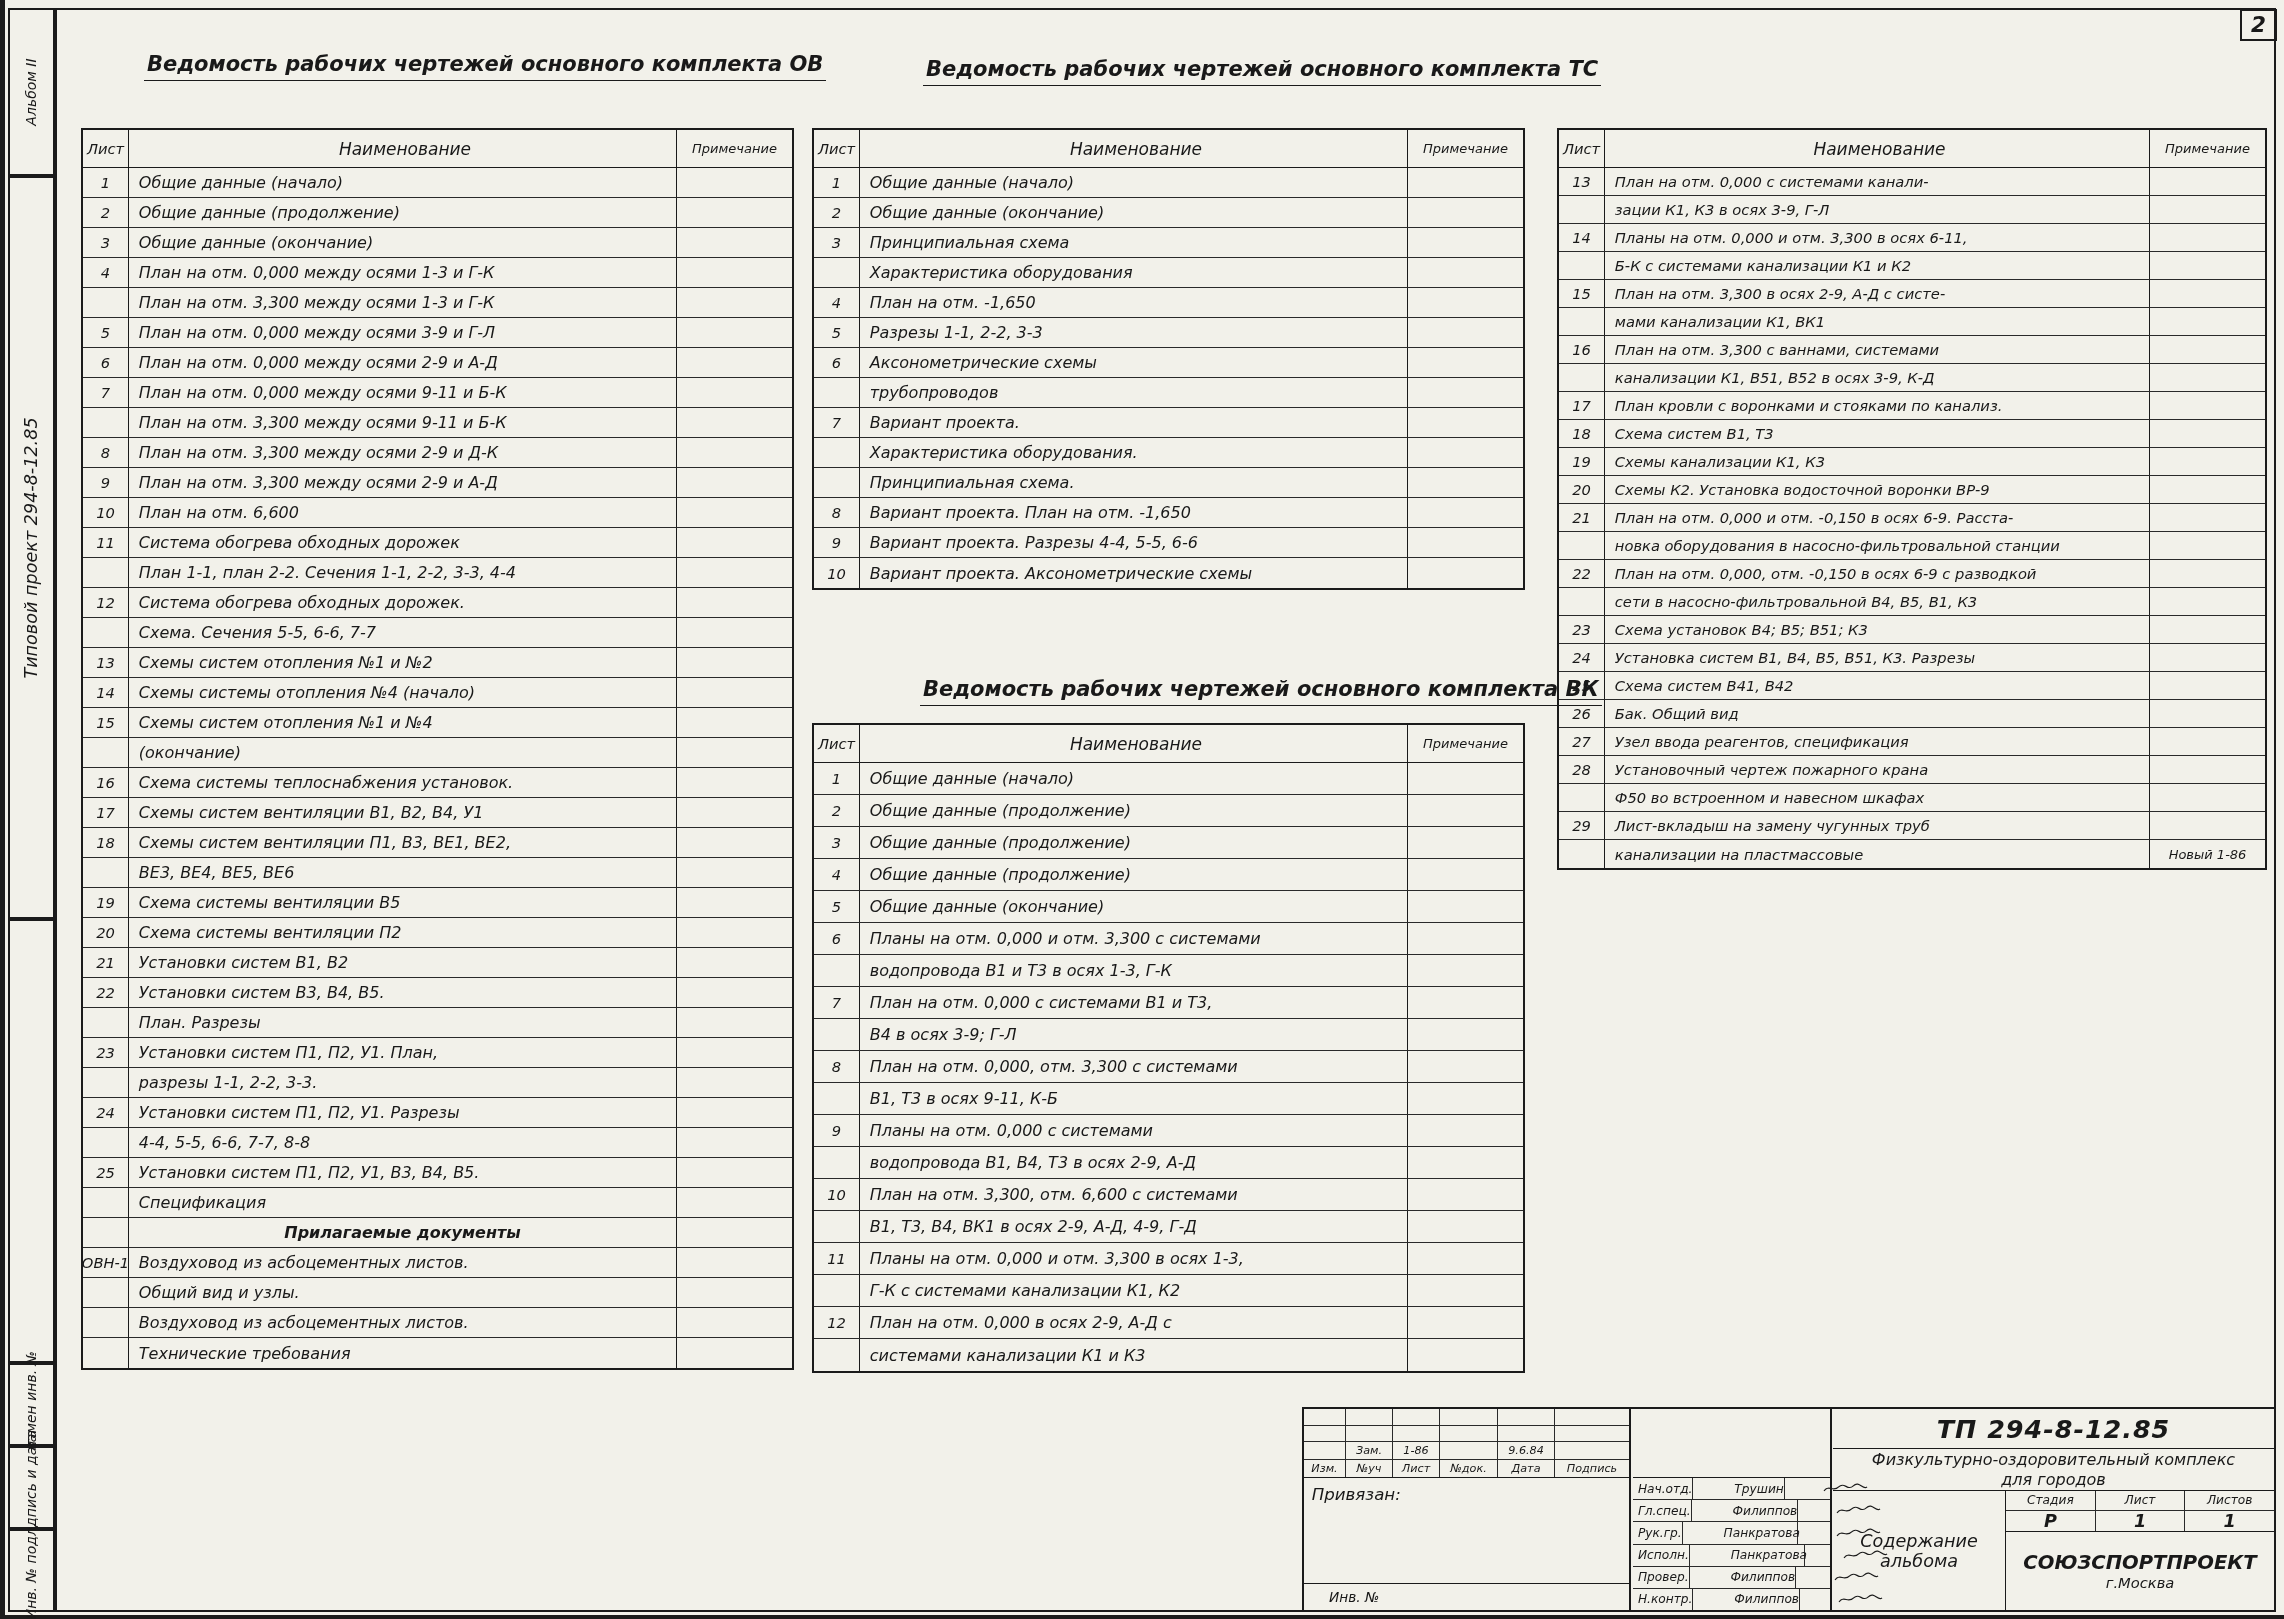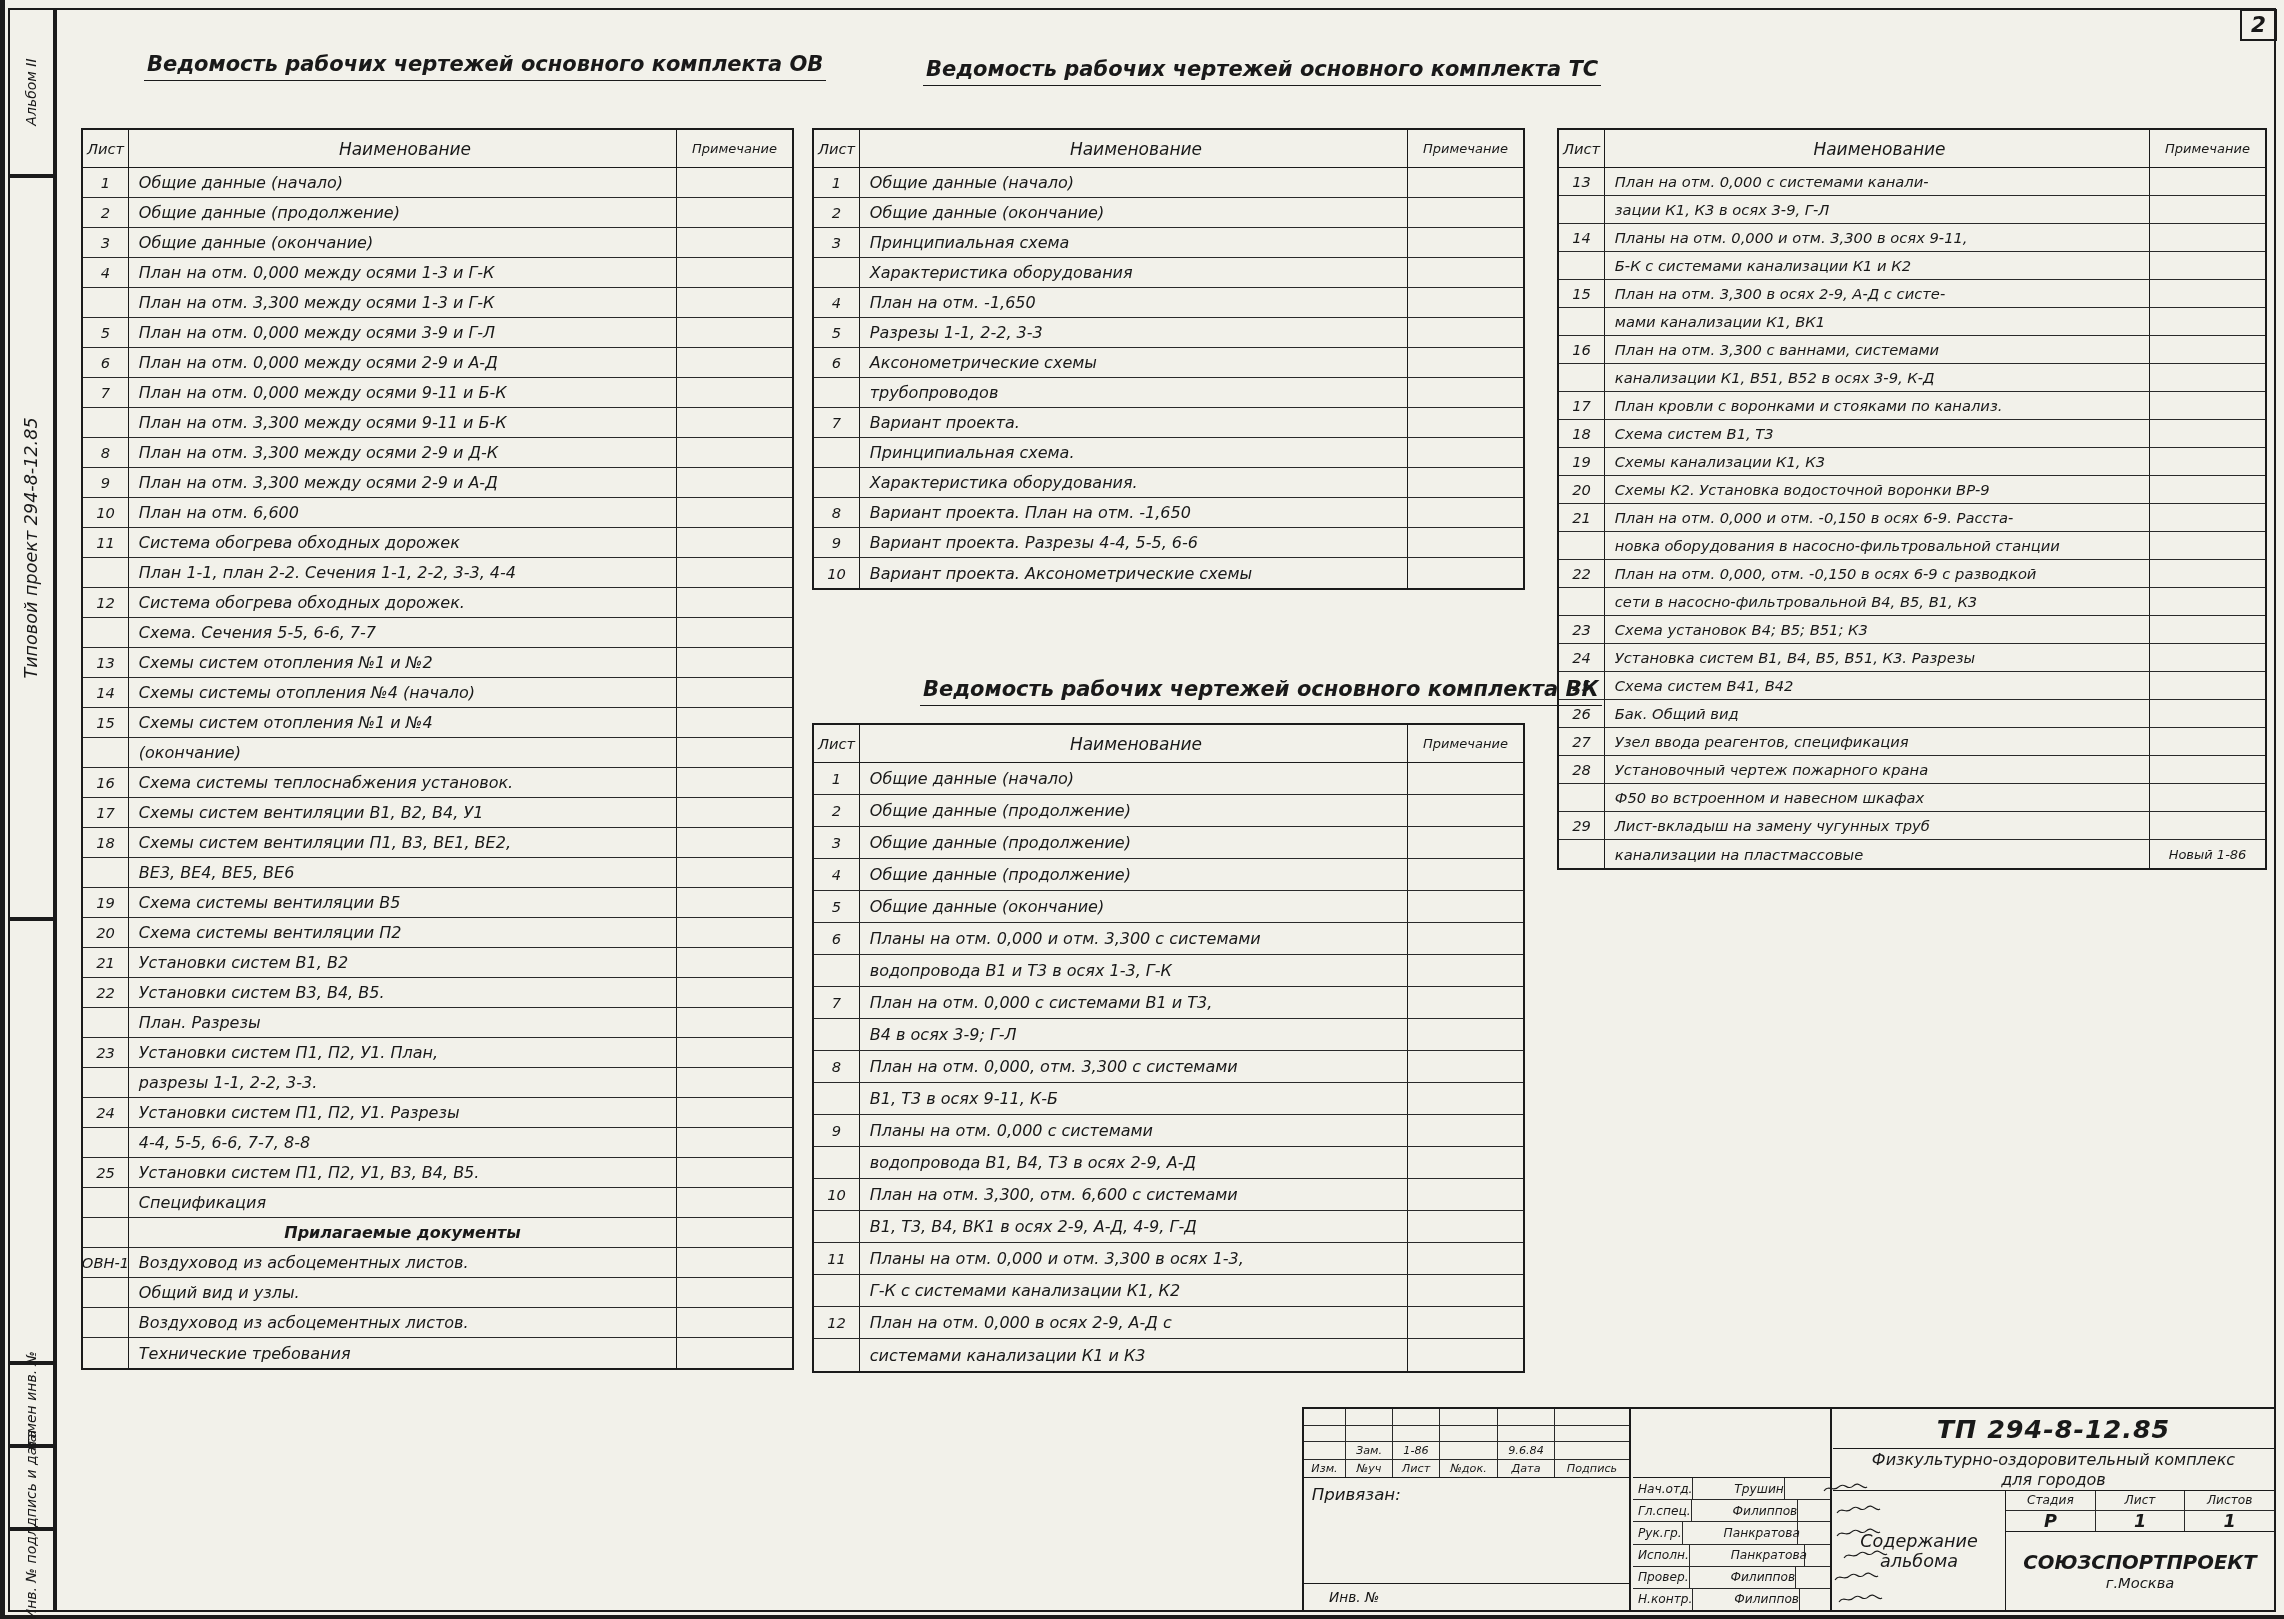--- a/index.html
+++ b/index.html
@@ -432,27 +432,27 @@
         </div>
 
         <div class="vt-row">
           <div class="c num">7</div>
           <div class="c name">Вариант проекта.</div>
           <div class="c note"></div>
         </div>
 
         <div class="vt-row">
           <div class="c num"></div>
+          <div class="c name">Характеристика оборудования.</div>
+          <div class="c note"></div>
+        </div>
+
+        <div class="vt-row">
+          <div class="c num"></div>
           <div class="c name">Принципиальная схема.</div>
-          <div class="c note"></div>
-        </div>
-
-        <div class="vt-row">
-          <div class="c num"></div>
-          <div class="c name">Характеристика оборудования.</div>
           <div class="c note"></div>
         </div>
 
         <div class="vt-row">
           <div class="c num">8</div>
           <div class="c name">Вариант проекта. План на отм. -1,650</div>
           <div class="c note"></div>
         </div>
 
         <div class="vt-row">
@@ -608,21 +608,21 @@
         </div>
 
         <div class="vt-row">
           <div class="c num"></div>
           <div class="c name">зации К1, К3 в осях 3-9, Г-Л</div>
           <div class="c note"></div>
         </div>
 
         <div class="vt-row">
           <div class="c num">14</div>
-          <div class="c name">Планы на отм. 0,000 и отм. 3,300 в осях 9-11,</div>
+          <div class="c name">Планы на отм. 0,000 и отм. 3,300 в осях 6-11,</div>
           <div class="c note"></div>
         </div>
 
         <div class="vt-row">
           <div class="c num"></div>
           <div class="c name">Б-К с системами канализации К1 и К2</div>
           <div class="c note"></div>
         </div>
 
         <div class="vt-row">

